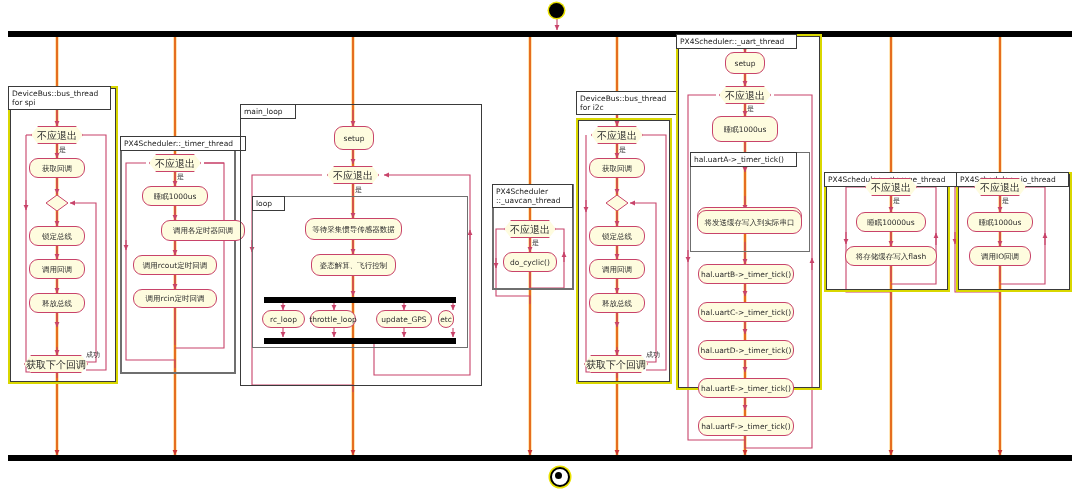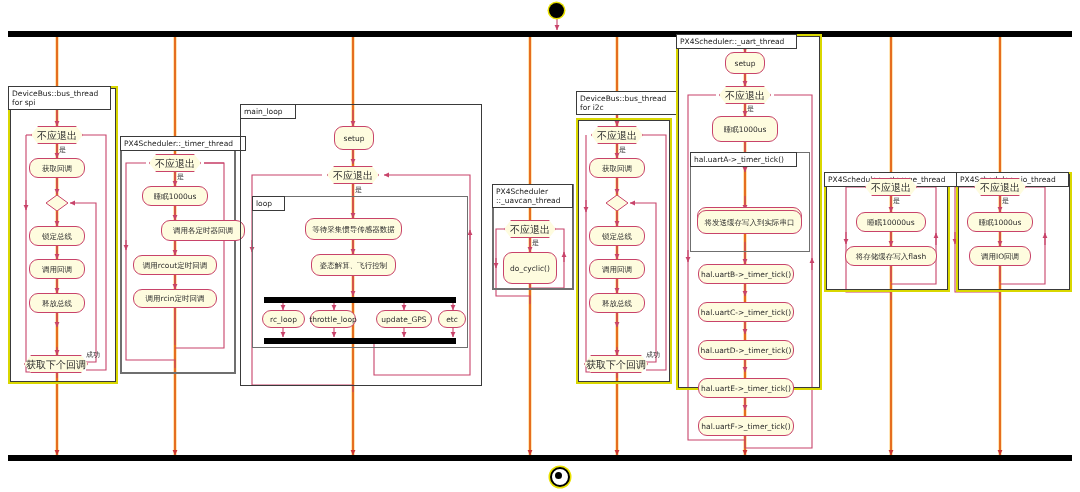--- a/index.html
+++ b/index.html
@@ -263,34 +263,34 @@
   <div class="part plain" style="left:252px;top:196px;width:216px;height:152px;">
     <div class="frame" style="border:1px solid #6f6f6f;"></div>
     <div class="tab">loop</div>
   </div>
   <div class="node" style="left:305px;top:218px;width:97px;height:22px;">等待采集惯导传感器数据</div>
   <div class="node" style="left:311px;top:254px;width:85px;height:22px;">姿态解算、飞行控制</div>
   <div class="bar" style="left:264px;top:297px;width:192px;height:6px;"></div>
   <div class="node" style="left:262px;top:310px;width:43px;height:18px;">rc_loop</div>
   <div class="node" style="left:310px;top:310px;width:46px;height:18px;">throttle_loop</div>
   <div class="node" style="left:376px;top:310px;width:56px;height:18px;">update_GPS</div>
-  <div class="node" style="left:438px;top:310px;width:28px;height:18px;">etc</div>
+  <div class="node" style="left:438px;top:310px;width:16px;height:18px;">etc</div>
   <div class="bar" style="left:264px;top:338px;width:192px;height:6px;"></div>
 
   <div class="part gy" style="left:492px;top:184px;width:82px;height:106px;">
     <div class="frame"></div>
     <div class="tab">PX4Scheduler
 ::_uavcan_thread</div>
   </div>
   <div class="hexwrap" style="left:504px;top:220px;width:52px;height:18px;">
     <div class="hexa hexbg" style="left:0;top:0;width:52px;height:18px;"></div>
     <div class="hextxt">不应退出</div>
   </div>
   <div class="guard" style="left:532px;top:239px;">是</div>
-  <div class="node" style="left:503px;top:252px;width:54px;height:32px;">do_cyclic()</div>
+  <div class="node" style="left:503px;top:252px;width:54px;height:20px;">do_cyclic()</div>
 
   <div class="part yl" style="left:576px;top:118px;width:96px;height:266px;">
     <div class="frame"></div>
     <div class="tab" style="top:-27px;">DeviceBus::bus_thread
 for i2c</div>
   </div>
   <div class="hexwrap" style="left:591px;top:126px;width:52px;height:18px;">
     <div class="hexa hexbg" style="left:0;top:0;width:52px;height:18px;"></div>
     <div class="hextxt">不应退出</div>
   </div>

